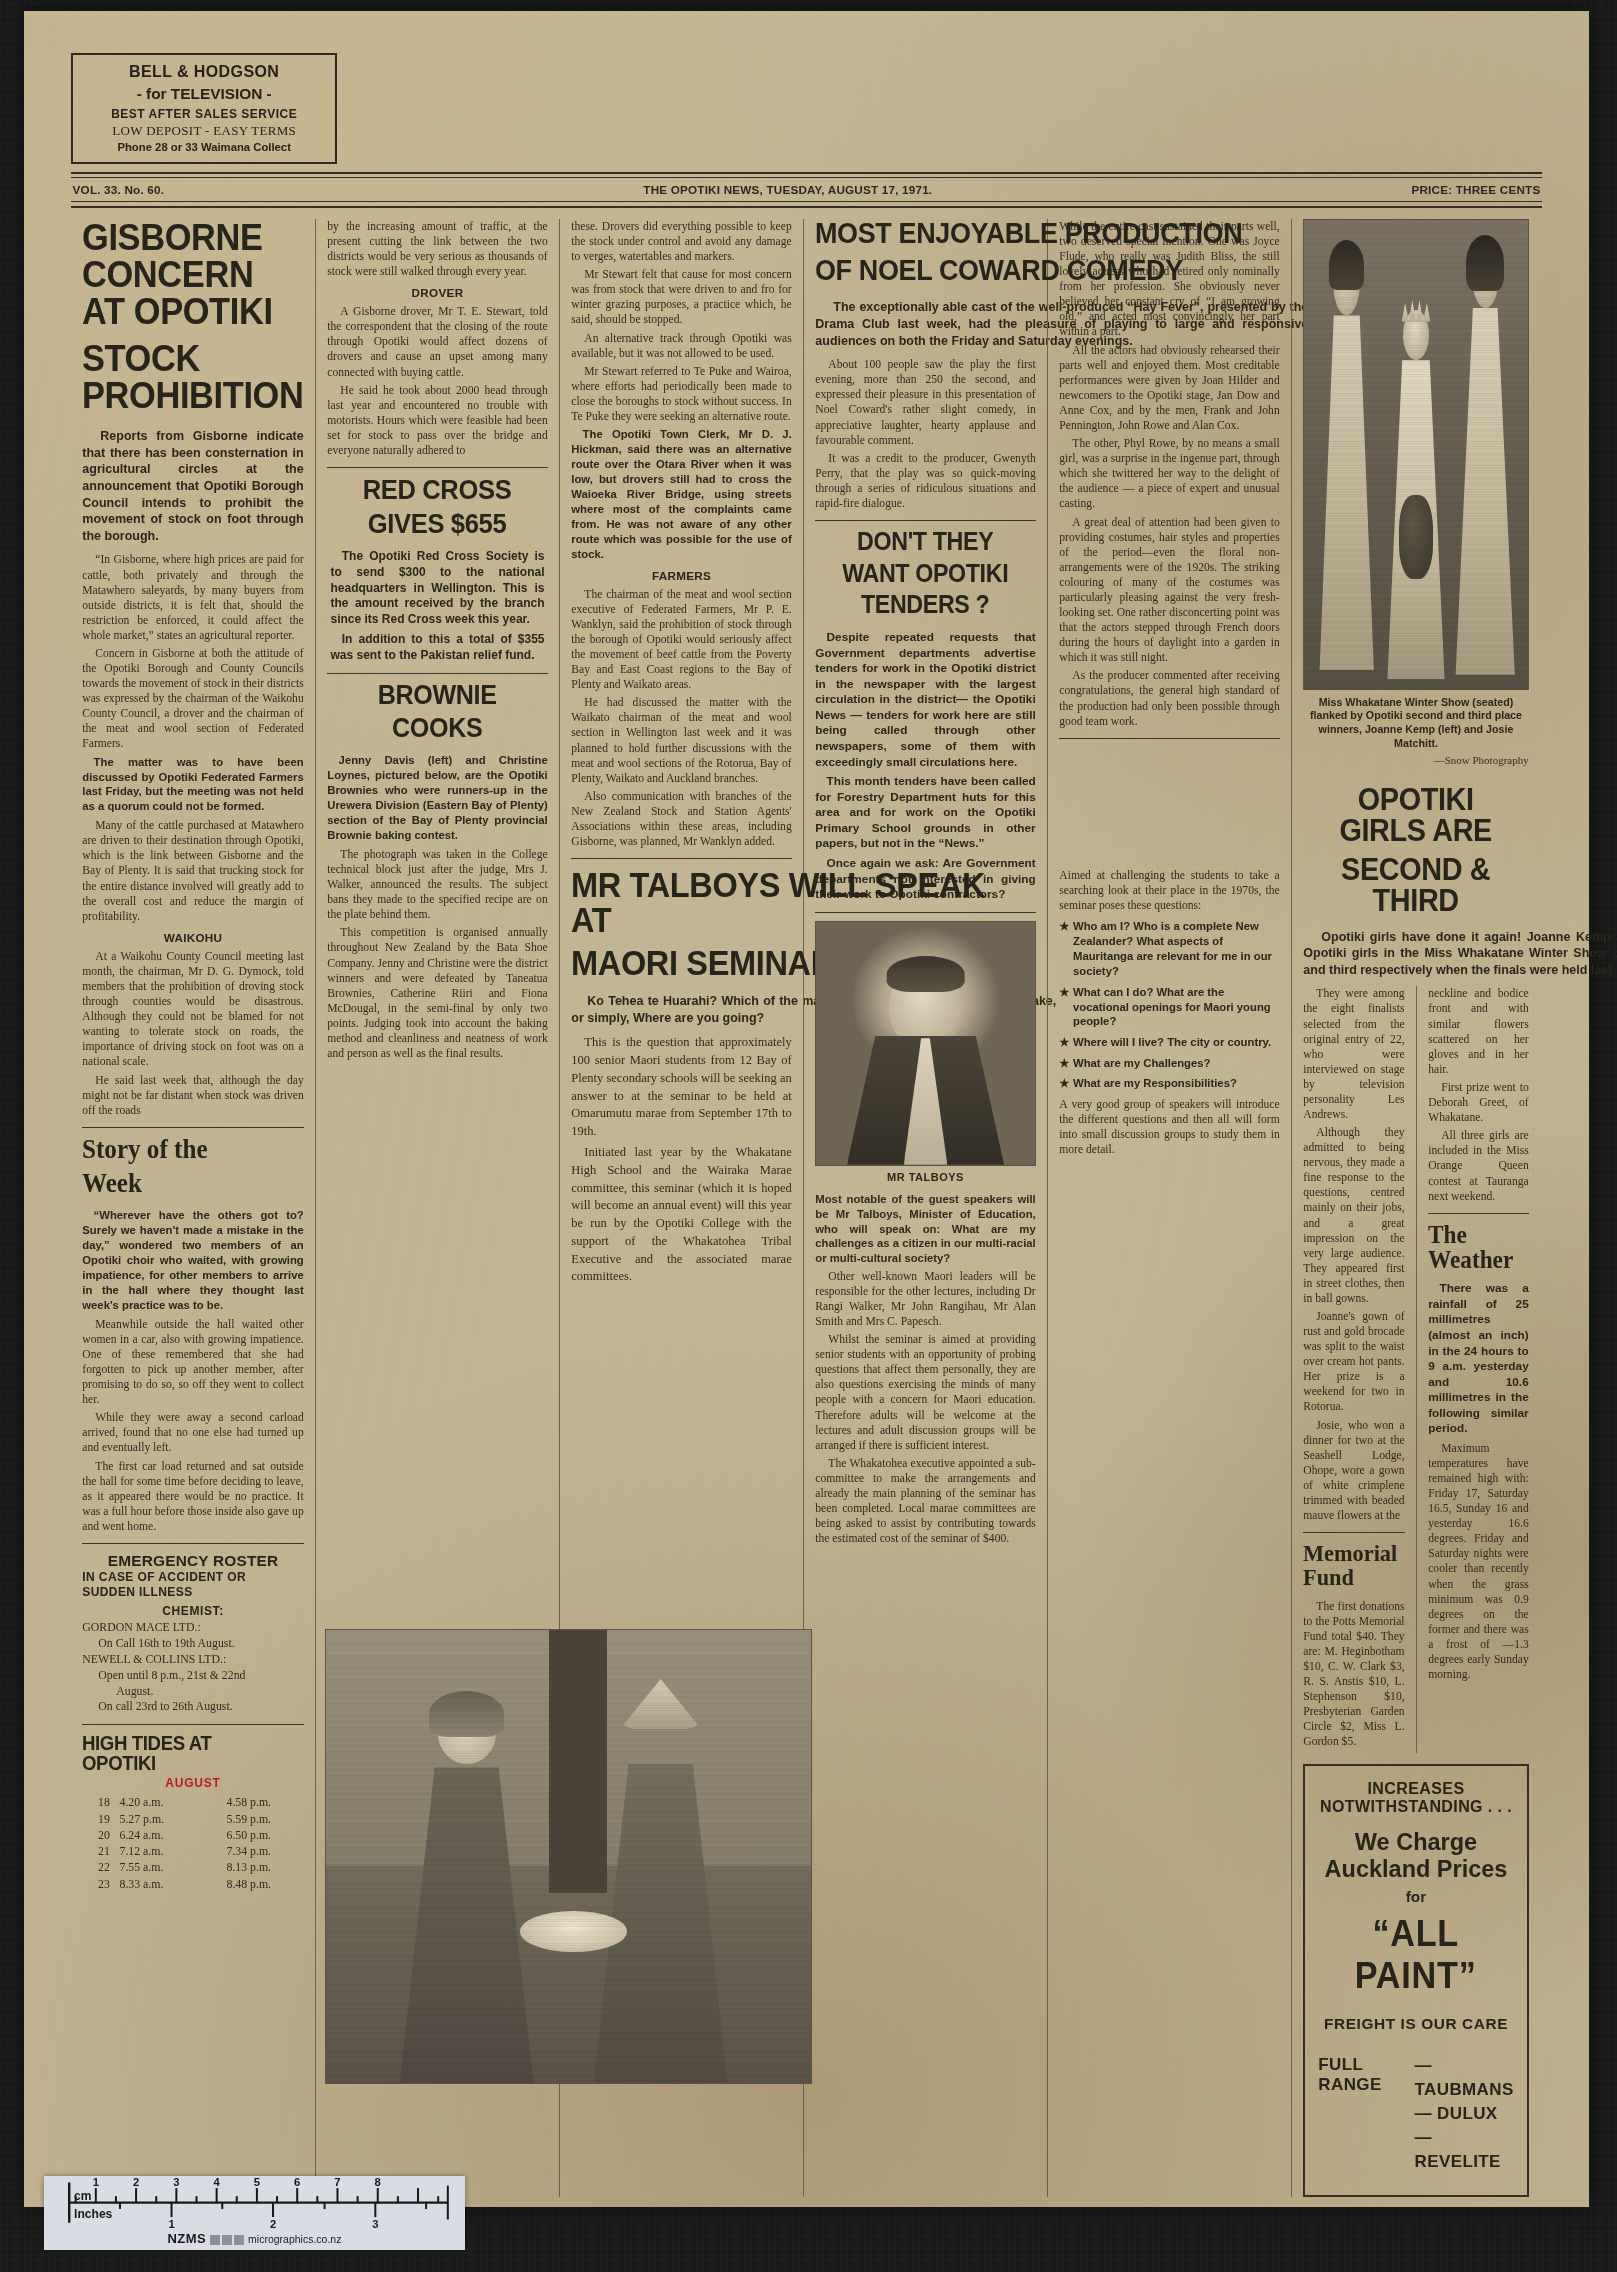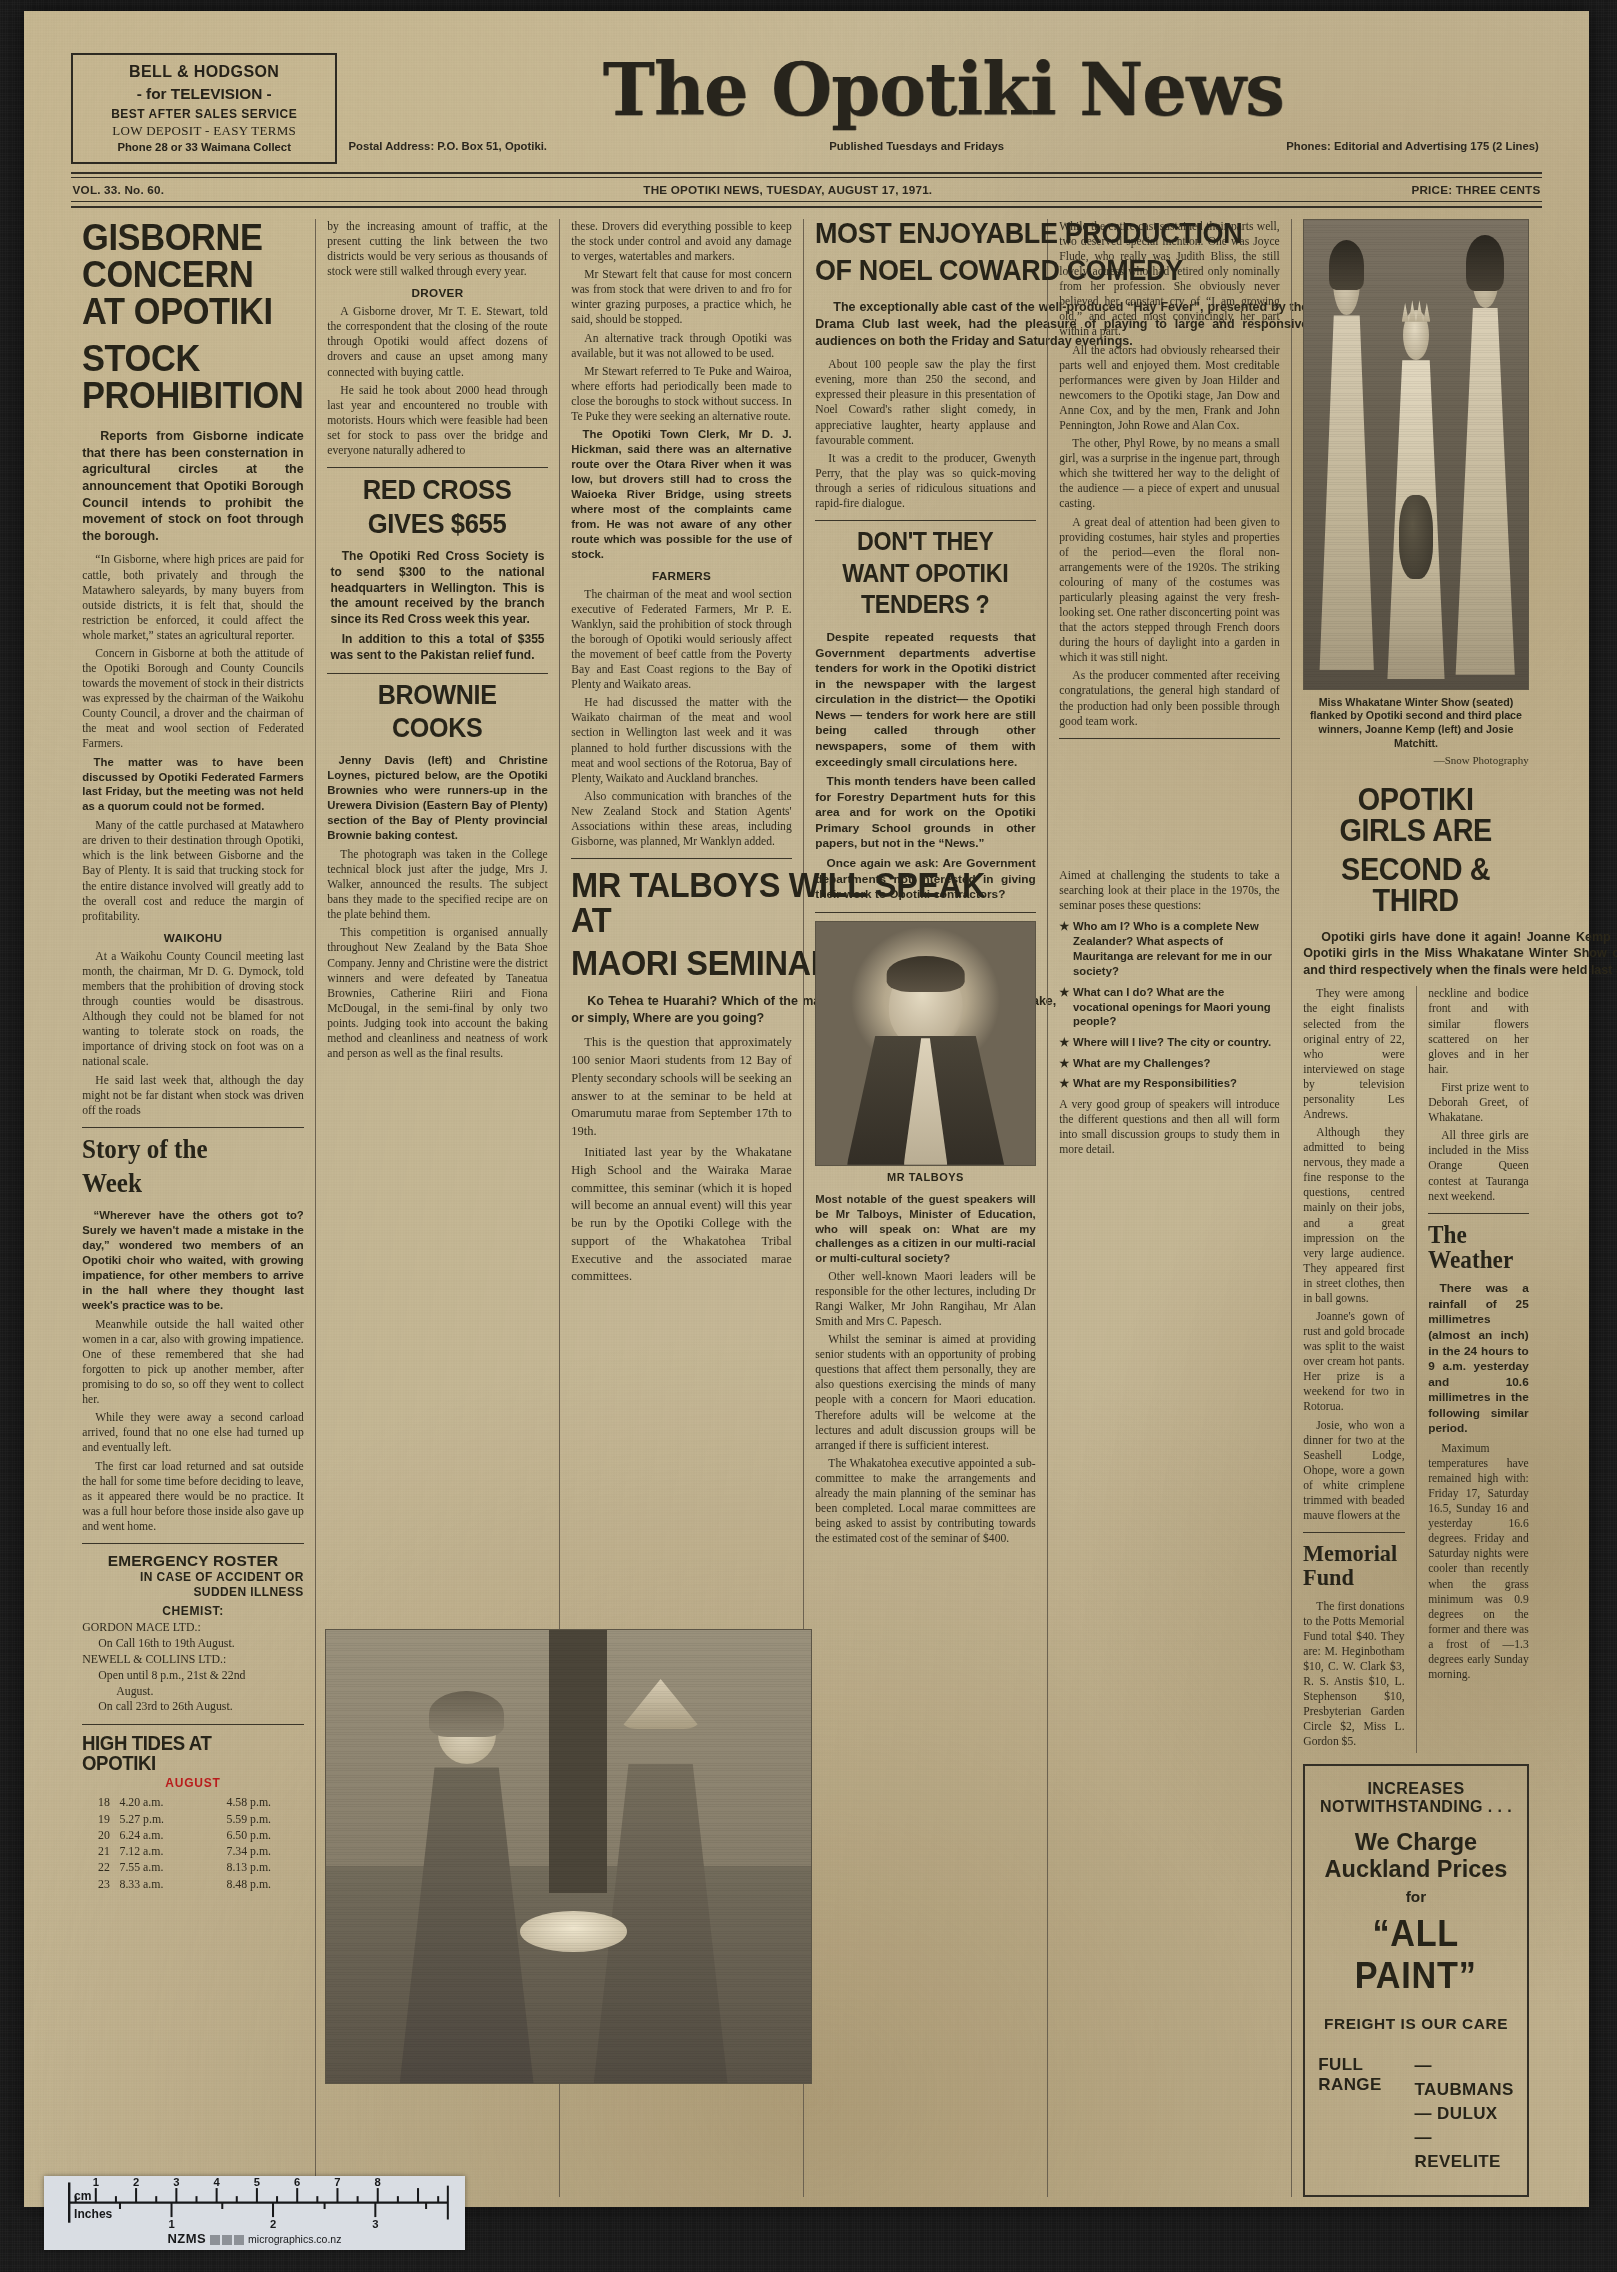--- a/index.html
+++ b/index.html
@@ -120,21 +120,21 @@
   
   .tide-head{font-family:"Liberation Sans",sans-serif;font-weight:bold;font-size:12px;
              text-align:center;letter-spacing:0.8px;color:#b91c1c;margin:3.2px 0 4px;}
   .tide-row{display:flex;font-family:"Liberation Serif",serif;font-size:11.8px;color:#2f2a1d;line-height:1.38;}
   .tide-row .d{width:27.5px;text-align:right;padding-right:9.7px;}
   .tide-row .am{width:89px;}
   .tide-row .pm{flex:1;text-align:left;padding-left:18px;}
 
   
   .roster-t1{font-family:"Liberation Sans",sans-serif;font-weight:bold;font-size:15.4px;text-align:center;letter-spacing:0.2px;color:#272419;}
-  .roster-t2{font-family:"Liberation Sans",sans-serif;font-weight:bold;font-size:12px;text-align:right;letter-spacing:0.4px;color:#272419;line-height:1.25;}
+  .roster-t2{font-family:"Liberation Sans",sans-serif;font-weight:bold;font-size:12px;text-align:left;letter-spacing:0.4px;color:#272419;line-height:1.25;}
   .roster-t3{font-family:"Liberation Sans",sans-serif;font-weight:bold;font-size:12px;text-align:center;letter-spacing:0.6px;color:#272419;margin:4px 0 2.4px;}
   .roster-l{font-family:"Liberation Serif",serif;font-size:11.8px;color:#2f2a1d;line-height:1.34;}
   .roster-l.ind{padding-left:16px;}
   .roster-l.ind2{padding-left:34px;}
 
   
   .paint-ad{border:2.4px solid #332f26;padding:13.7px 13px 16px;text-align:center;color:#272419;margin-top:11.3px;}
   .pa1{font-family:"Liberation Sans",sans-serif;font-weight:bold;font-size:16px;letter-spacing:0.4px;margin-bottom:13px;}
   .pa2{font-family:"Liberation Sans",sans-serif;font-weight:bold;font-size:23.5px;margin-bottom:5.7px;}
   .pa3{font-family:"Liberation Sans",sans-serif;font-weight:bold;font-size:15.4px;margin-bottom:6.5px;}
@@ -165,31 +165,20 @@
   <div class="masthead">
 
     <div class="ad-box ad-left">
       <div class="l1">BELL &amp; HODGSON</div>
       <div class="l2">- for TELEVISION -</div>
       <div class="l3">BEST AFTER SALES SERVICE</div>
       <div class="l4">LOW DEPOSIT - EASY TERMS</div>
       <div class="l5">Phone 28 or 33 Waimana Collect</div>
     </div>
 
-    <div class="title-wrap">
-      <div class="paper-title">
-        <span>The</span>
-        <span>Opotiki News</span>
-      </div>
-      <div class="subline">
-        <span>Postal Address: P.O. Box 51, Opotiki.</span>
-        <span>Published Tuesdays and Fridays</span>
-        <span>Phones: Editorial and Advertising 175 (2 Lines)</span>
-      </div>
-    </div>
 
   </div>
 
   <div class="rule-double"></div>
   <div class="volbar">
     <span>VOL. 33.  No. 60.</span>
     <span>THE OPOTIKI NEWS, TUESDAY, AUGUST 17, 1971.</span>
     <span>PRICE: THREE CENTS</span>
   </div>
   <div class="rule-double2"></div>

